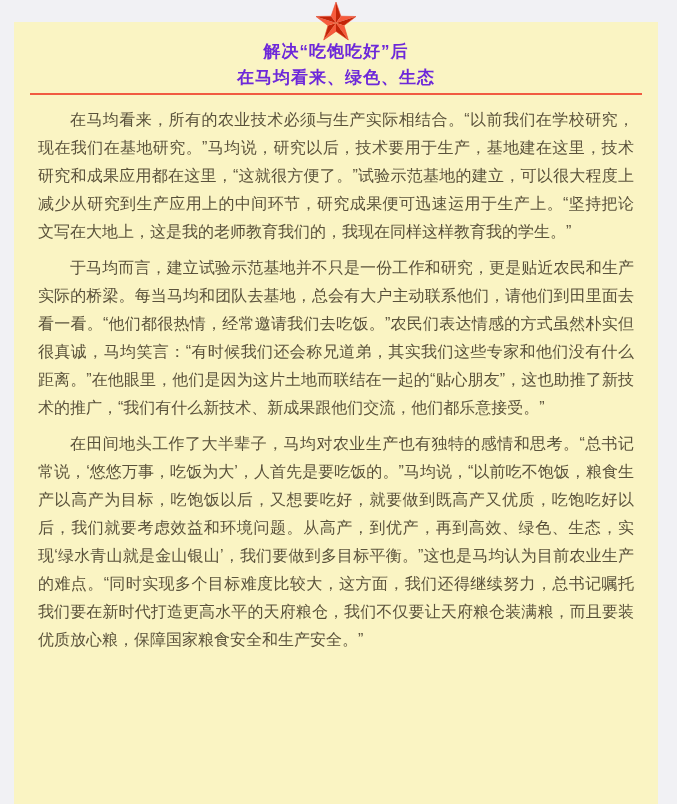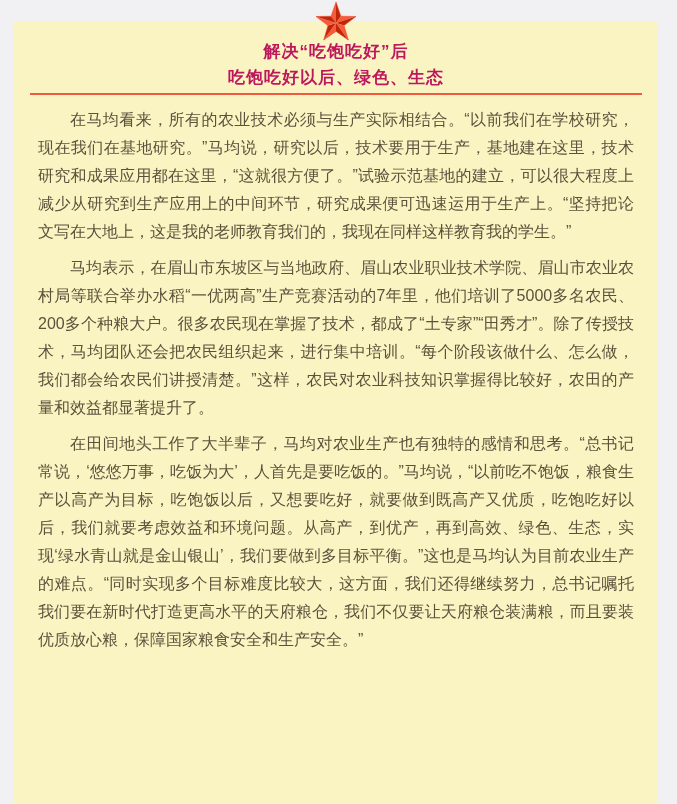--- a/index.html
+++ b/index.html
@@ -32,21 +32,21 @@
     width: 46px;
     height: 44px;
     line-height: 0;
   }
   .title {
     margin: 0;
     font-size: 17px;
     line-height: 20px;
     font-weight: bold;
     text-align: center;
-    color: #be185d;
+    color: #6d28d9;
     letter-spacing: 1px;
   }
   .title.line1 { padding-top: 20px; }
   .title.line2 { padding-top: 6px; }
   .title-divider {
     border: none;
     border-top: 2px solid #f15a41;
     margin: 5px 0 0 0;
   }
   .article-body {
@@ -79,24 +79,24 @@
         <polygon points="9.7,39 22,30.4 22,22" fill="#f75b3b"></polygon>
         <polygon points="9.7,39 14,24.6 22,22" fill="#c32508"></polygon>
         <polygon points="2,15.5 14,24.6 22,22" fill="#f75b3b"></polygon>
         <polygon points="2,15.5 17.1,15.2 22,22" fill="#c32508"></polygon>
         <polygon points="22,1 26.9,15.2 42,15.5 30,24.6 34.3,39 22,30.4 9.7,39 14,24.6 2,15.5 17.1,15.2" fill="none" stroke="#e8482b" stroke-width="0.6"></polygon>
       </svg>
     </div>
 
     <h1 class="title line1">解决“吃饱吃好”后</h1>
 
-    <h1 class="title line2">吃饱吃好以后、绿色、生态</h1>
+    <h1 class="title line2">在马均看来、绿色、生态</h1>
 
     <hr class="title-divider">
 
     <div class="article-body">
       <p>在马均看来，所有的农业技术必须与生产实际相结合。“以前我们在学校研究，现在我们在基地研究。”马均说，研究以后，技术要用于生产，基地建在这里，技术研究和成果应用都在这里，“这就很方便了。”试验示范基地的建立，可以很大程度上减少从研究到生产应用上的中间环节，研究成果便可迅速运用于生产上。“坚持把论文写在大地上，这是我的老师教育我们的，我现在同样这样教育我的学生。”</p>
-      <p>马均表示，在眉山市东坡区与当地政府、眉山农业职业技术学院、眉山市农业农村局等联合举办水稻“一优两高”生产竞赛活动的7年里，他们培训了5000多名农民、200多个种粮大户。很多农民现在掌握了技术，都成了“土专家”“田秀才”。除了传授技术，马均团队还会把农民组织起来，进行集中培训。“每个阶段该做什么、怎么做，我们都会给农民们讲授清楚。”这样，农民对农业科技知识掌握得比较好，农田的产量和效益都显著提升了。</p>
+      <p>于马均而言，建立试验示范基地并不只是一份工作和研究，更是贴近农民和生产实际的桥梁。每当马均和团队去基地，总会有大户主动联系他们，请他们到田里面去看一看。“他们都很热情，经常邀请我们去吃饭。”农民们表达情感的方式虽然朴实但很真诚，马均笑言：“有时候我们还会称兄道弟，其实我们这些专家和他们没有什么距离。”在他眼里，他们是因为这片土地而联结在一起的“贴心朋友”，这也助推了新技术的推广，“我们有什么新技术、新成果跟他们交流，他们都乐意接受。”</p>
       <p>在田间地头工作了大半辈子，马均对农业生产也有独特的感情和思考。“总书记常说，‘悠悠万事，吃饭为大’，人首先是要吃饭的。”马均说，“以前吃不饱饭，粮食生产以高产为目标，吃饱饭以后，又想要吃好，就要做到既高产又优质，吃饱吃好以后，我们就要考虑效益和环境问题。从高产，到优产，再到高效、绿色、生态，实现‘绿水青山就是金山银山’，我们要做到多目标平衡。”这也是马均认为目前农业生产的难点。“同时实现多个目标难度比较大，这方面，我们还得继续努力，总书记嘱托我们要在新时代打造更高水平的天府粮仓，我们不仅要让天府粮仓装满粮，而且要装优质放心粮，保障国家粮食安全和生产安全。”</p>
     </div>
 
   </div>
 </div>
 
 </body></html>

